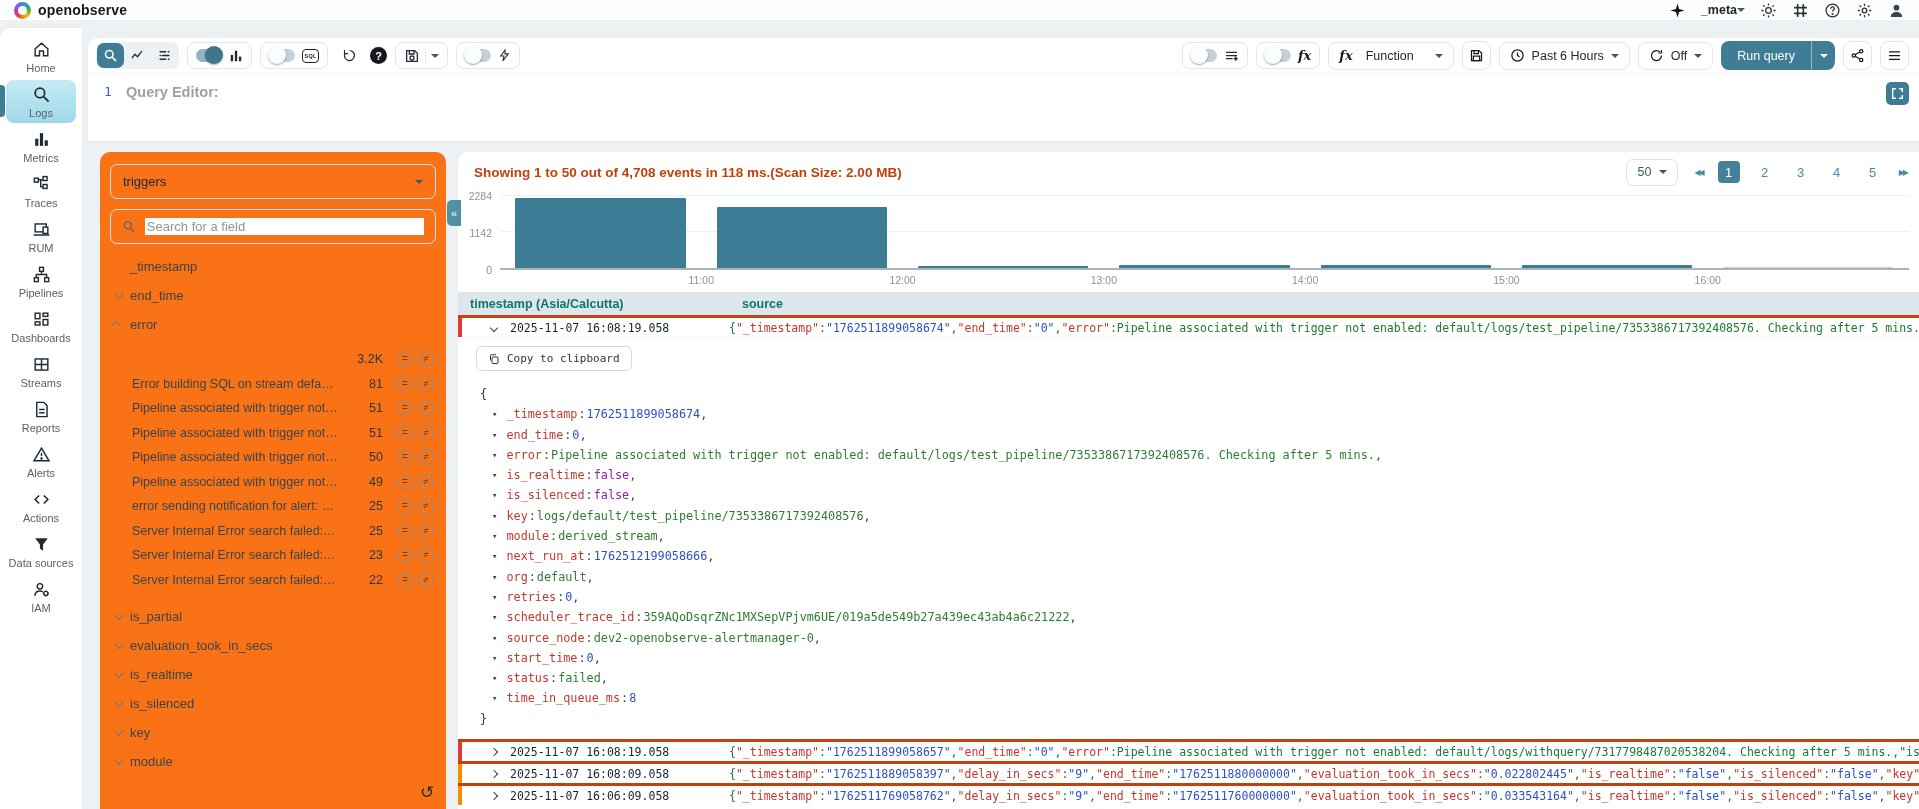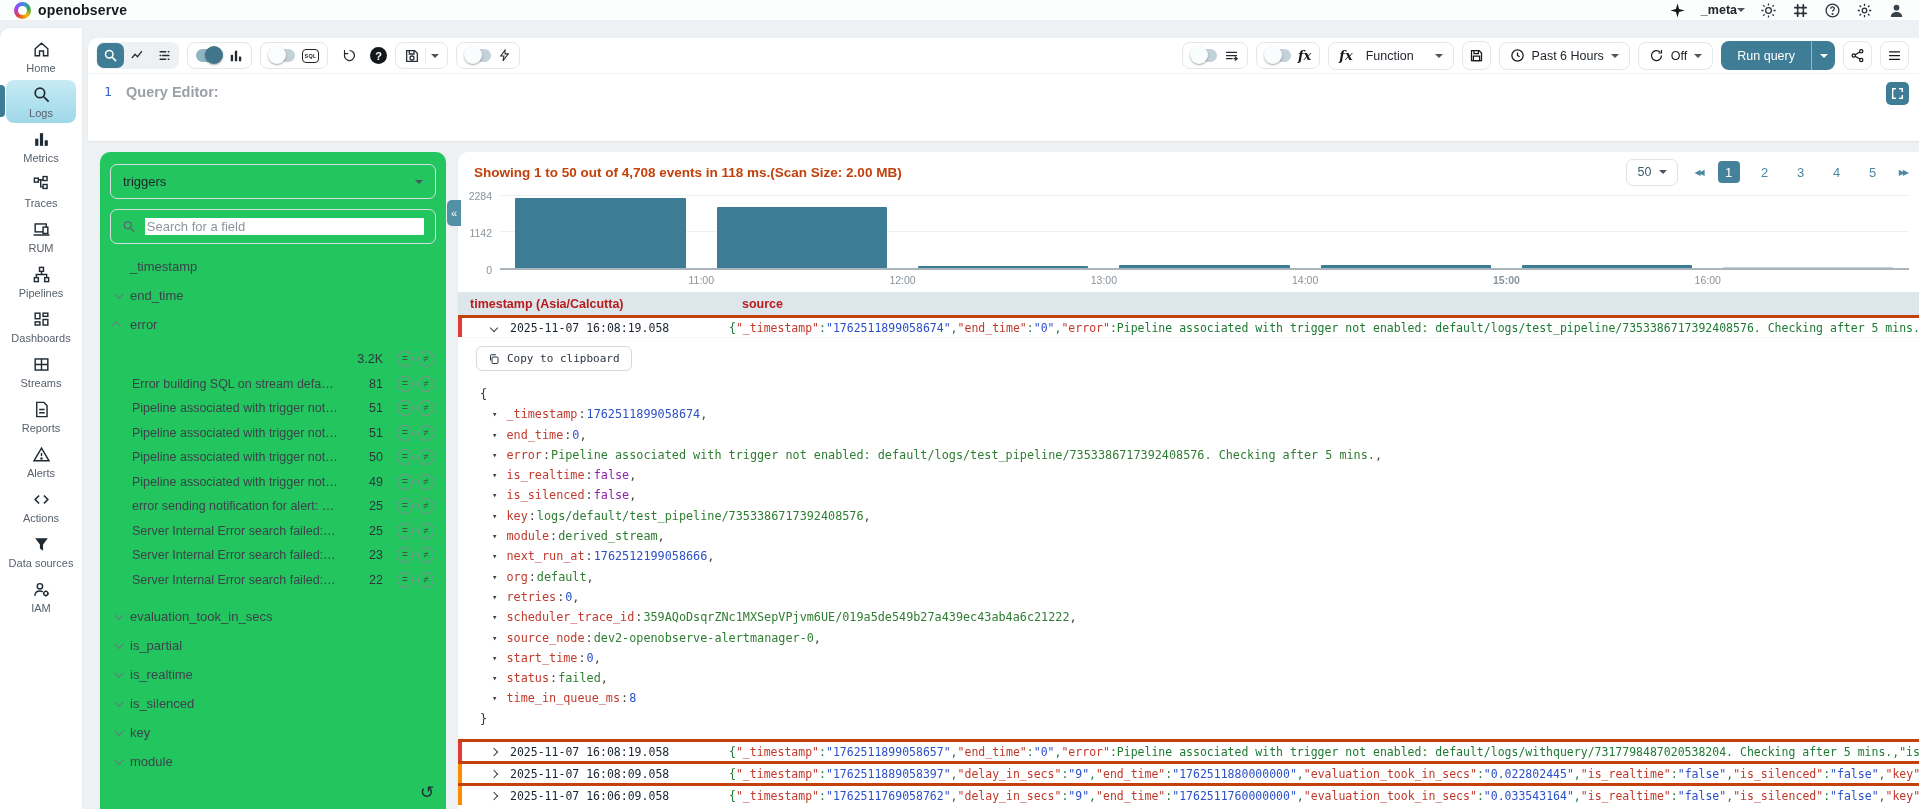--- a/index.html
+++ b/index.html
@@ -70,21 +70,21 @@
 
   .editor-row{position:relative;display:flex;align-items:flex-start;padding:10px 0 0 16px;
     border-top:1px solid #f1f3f5;margin-top:3px}
   .gutter{font-family:"DejaVu Sans Mono",monospace;font-size:13px;color:#3c63c4;width:14px}
   .editor-ph{font-size:14.5px;font-weight:bold;color:#9aa1a9;margin-left:8px}
   .fs-btn{position:absolute;right:10px;top:44px;width:23px;height:23px;border-radius:5px;background:var(--accent);
     display:grid;place-items:center;cursor:pointer}
   .fs-btn svg{width:13px;height:13px}
 
   
-  .fields-card{position:absolute;left:100px;top:152px;width:346px;bottom:0;background:#22c55e;
+  .fields-card{position:absolute;left:100px;top:152px;width:346px;bottom:0;background:#f97316;
     border-radius:10px 10px 0 0;padding:12px 10px 18px;overflow:hidden;box-shadow:0 1px 2px rgba(0,0,0,.05)}
   .stream-select{display:flex;align-items:center;justify-content:space-between;border:1px solid #d8dee3;
     border-radius:7px;height:35px;padding:0 12px;font-size:13px;color:#20282f;cursor:pointer}
   .search-field{display:flex;align-items:center;gap:9px;border:1px solid #d8dee3;border-radius:7px;height:35px;
     padding:0 11px;margin-top:10px}
   .search-field .ico{width:15px;height:15px;color:#5c6670}
   .search-field input{border:none;outline:none;font-size:13px;color:#333;width:100%;
     font-family:"Liberation Sans",sans-serif}
   .search-field input::placeholder{color:#8d969e}
   .field-list{margin-top:8px}
@@ -120,21 +120,21 @@
   .chart{position:relative;height:98px;margin:0 10px 0 4px;padding-left:38px}
   .y-axis{position:absolute;left:0;top:0;bottom:20px;width:34px}
   .ytick{position:absolute;right:4px;transform:translateY(50%);font-size:10.5px;color:#8a949c}
   .plot{position:relative;height:78px;border-bottom:2px solid #aab4bb}
   .gridline{position:absolute;left:0;right:0;height:1px;background:#edf1f3}
   .bar{position:absolute;bottom:0;border-radius:1px 1px 0 0}
   .x-axis{position:relative;height:18px}
   .xtick{position:absolute;top:4px;transform:translateX(-50%);font-size:10.5px;color:#8a949c}
 
   .log-table{margin-top:2px}
-  .table-head{display:flex;align-items:center;height:23px;background:#dde6eb;font-size:12.5px;font-weight:bold;color:#b91c1c}
+  .table-head{display:flex;align-items:center;height:23px;background:#dde6eb;font-size:12.5px;font-weight:bold;color:#0f766e}
   .th-ts{width:284px;padding-left:12px}
   .th-src{flex:1}
   .table-body{font-family:"DejaVu Sans Mono",monospace}
   .log-row{display:flex;align-items:center;height:22px;cursor:pointer;border-top:3px solid #c2410c}
   .sev-bar{width:4px;align-self:stretch;flex:none}
   .log-row[data-severity="red"] .sev-bar{background:#e53935}
   .log-row[data-severity="orange"] .sev-bar{background:#fb8c00}
   .row-chev{display:inline-block;width:6px;height:6px;border-right:1.5px solid #39434c;border-bottom:1.5px solid #39434c;
     margin-left:29px;flex:none}
   .row-chev.down{transform:rotate(45deg)}
@@ -564,25 +564,25 @@
         </div>
         <div class="value-row">
           <span class="value-label">Server Internal Error search failed: Err...</span>
           <span class="value-count">22</span>
           <span class="op-icon">=</span>
           <span class="op-icon">≠</span>
         </div>
       </div>
       <div class="field-row">
         <span class="chev down"></span>
+        <span class="field-label">is_partial</span>
+      </div>
+      <div class="field-row">
+        <span class="chev down"></span>
         <span class="field-label">evaluation_took_in_secs</span>
-      </div>
-      <div class="field-row">
-        <span class="chev down"></span>
-        <span class="field-label">is_partial</span>
       </div>
       <div class="field-row">
         <span class="chev down"></span>
         <span class="field-label">is_realtime</span>
       </div>
       <div class="field-row">
         <span class="chev down"></span>
         <span class="field-label">is_silenced</span>
       </div>
       <div class="field-row">
@@ -635,21 +635,21 @@
         <div class="bar" style="left: 43.9571%; width: 12.0857%; height: 3.5124%; background: rgb(61, 124, 149);"></div>
         <div class="bar" style="left: 58.2429%; width: 12.0857%; height: 3.5124%; background: rgb(61, 124, 149);"></div>
         <div class="bar" style="left: 72.5286%; width: 12.0857%; height: 3.5124%; background: rgb(61, 124, 149);"></div>
         <div class="bar" style="left: 86.8143%; width: 12.0857%; height: 1.2%; background: rgb(194, 212, 220);"></div>
       </div>
     <div class="x-axis">
         <span class="xtick" style="left: 14.2857%;">11:00</span>
         <span class="xtick" style="left: 28.5714%;">12:00</span>
         <span class="xtick" style="left: 42.8571%;">13:00</span>
         <span class="xtick" style="left: 57.1429%;">14:00</span>
-        <span class="xtick" style="left: 71.4286%; font-weight: bold;">15:00</span>
+        <span class="xtick" style="left: 71.4286%;">15:00</span>
         <span class="xtick" style="left: 85.7143%;">16:00</span>
       </div>
   </div>
 
   <div class="log-table">
     <div class="table-head">
       <span class="th-ts">timestamp (Asia/Calcutta)</span>
       <span class="th-src">source</span>
     </div>
     <div class="table-body">

